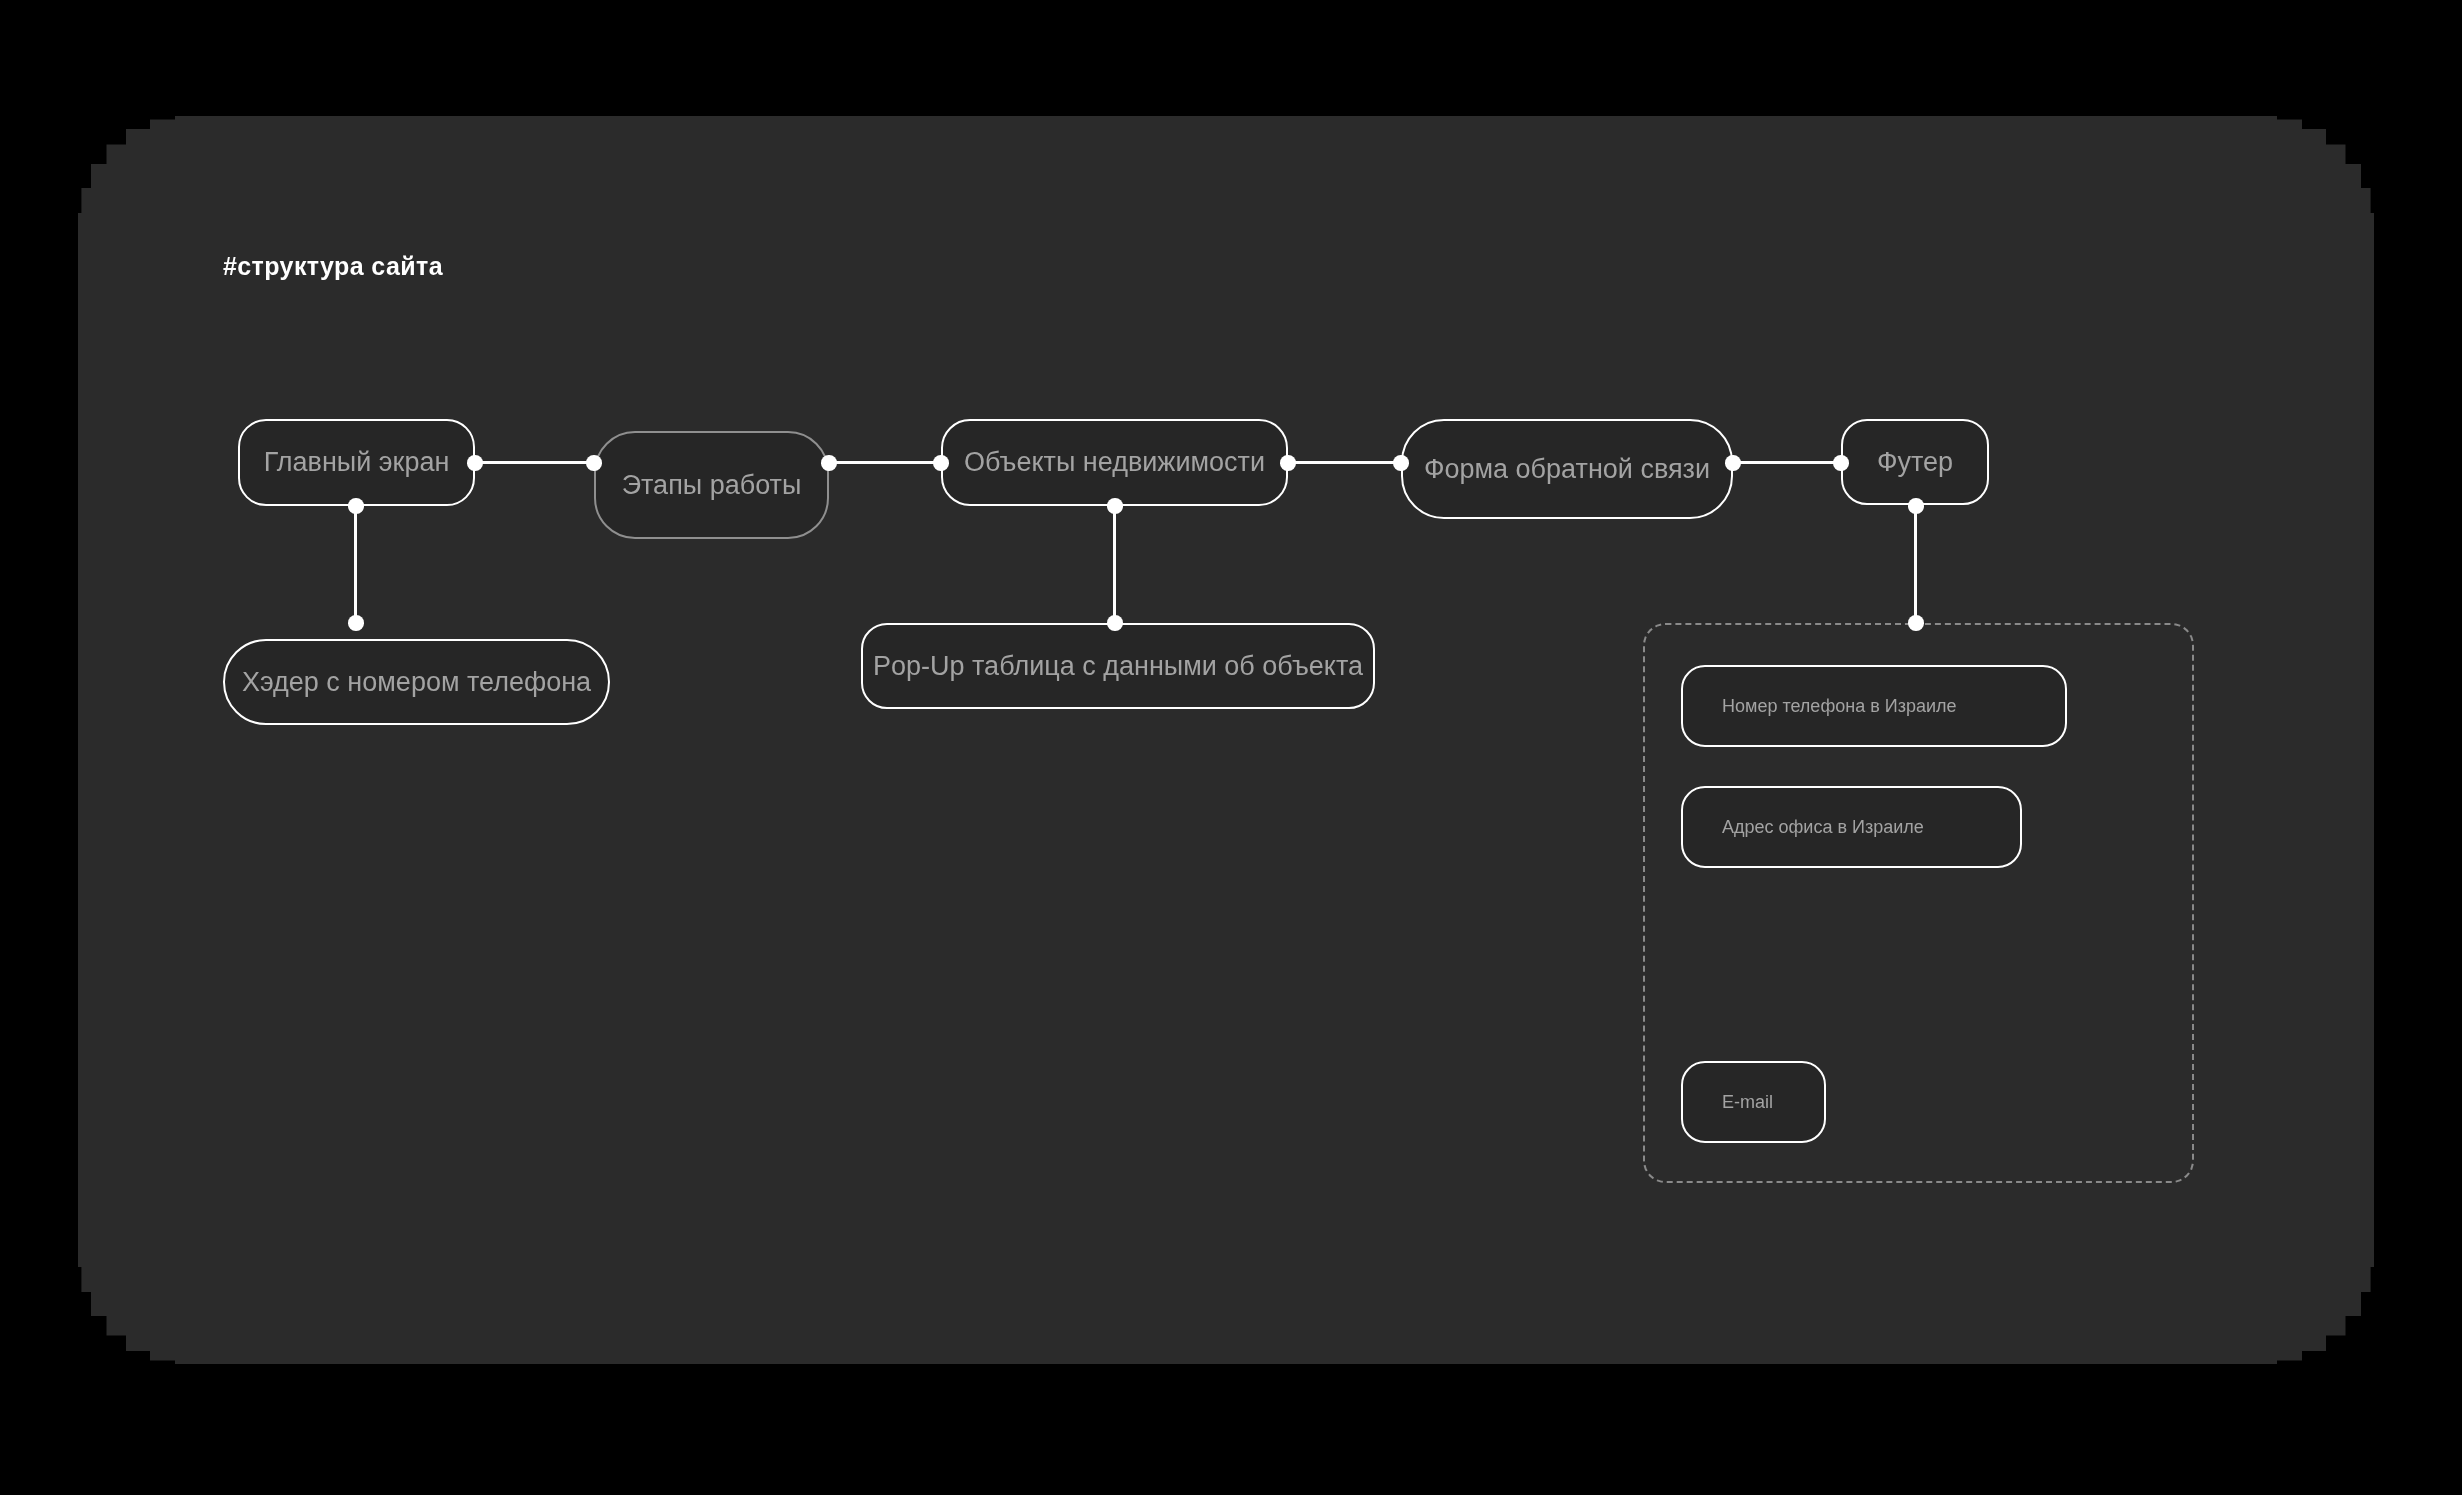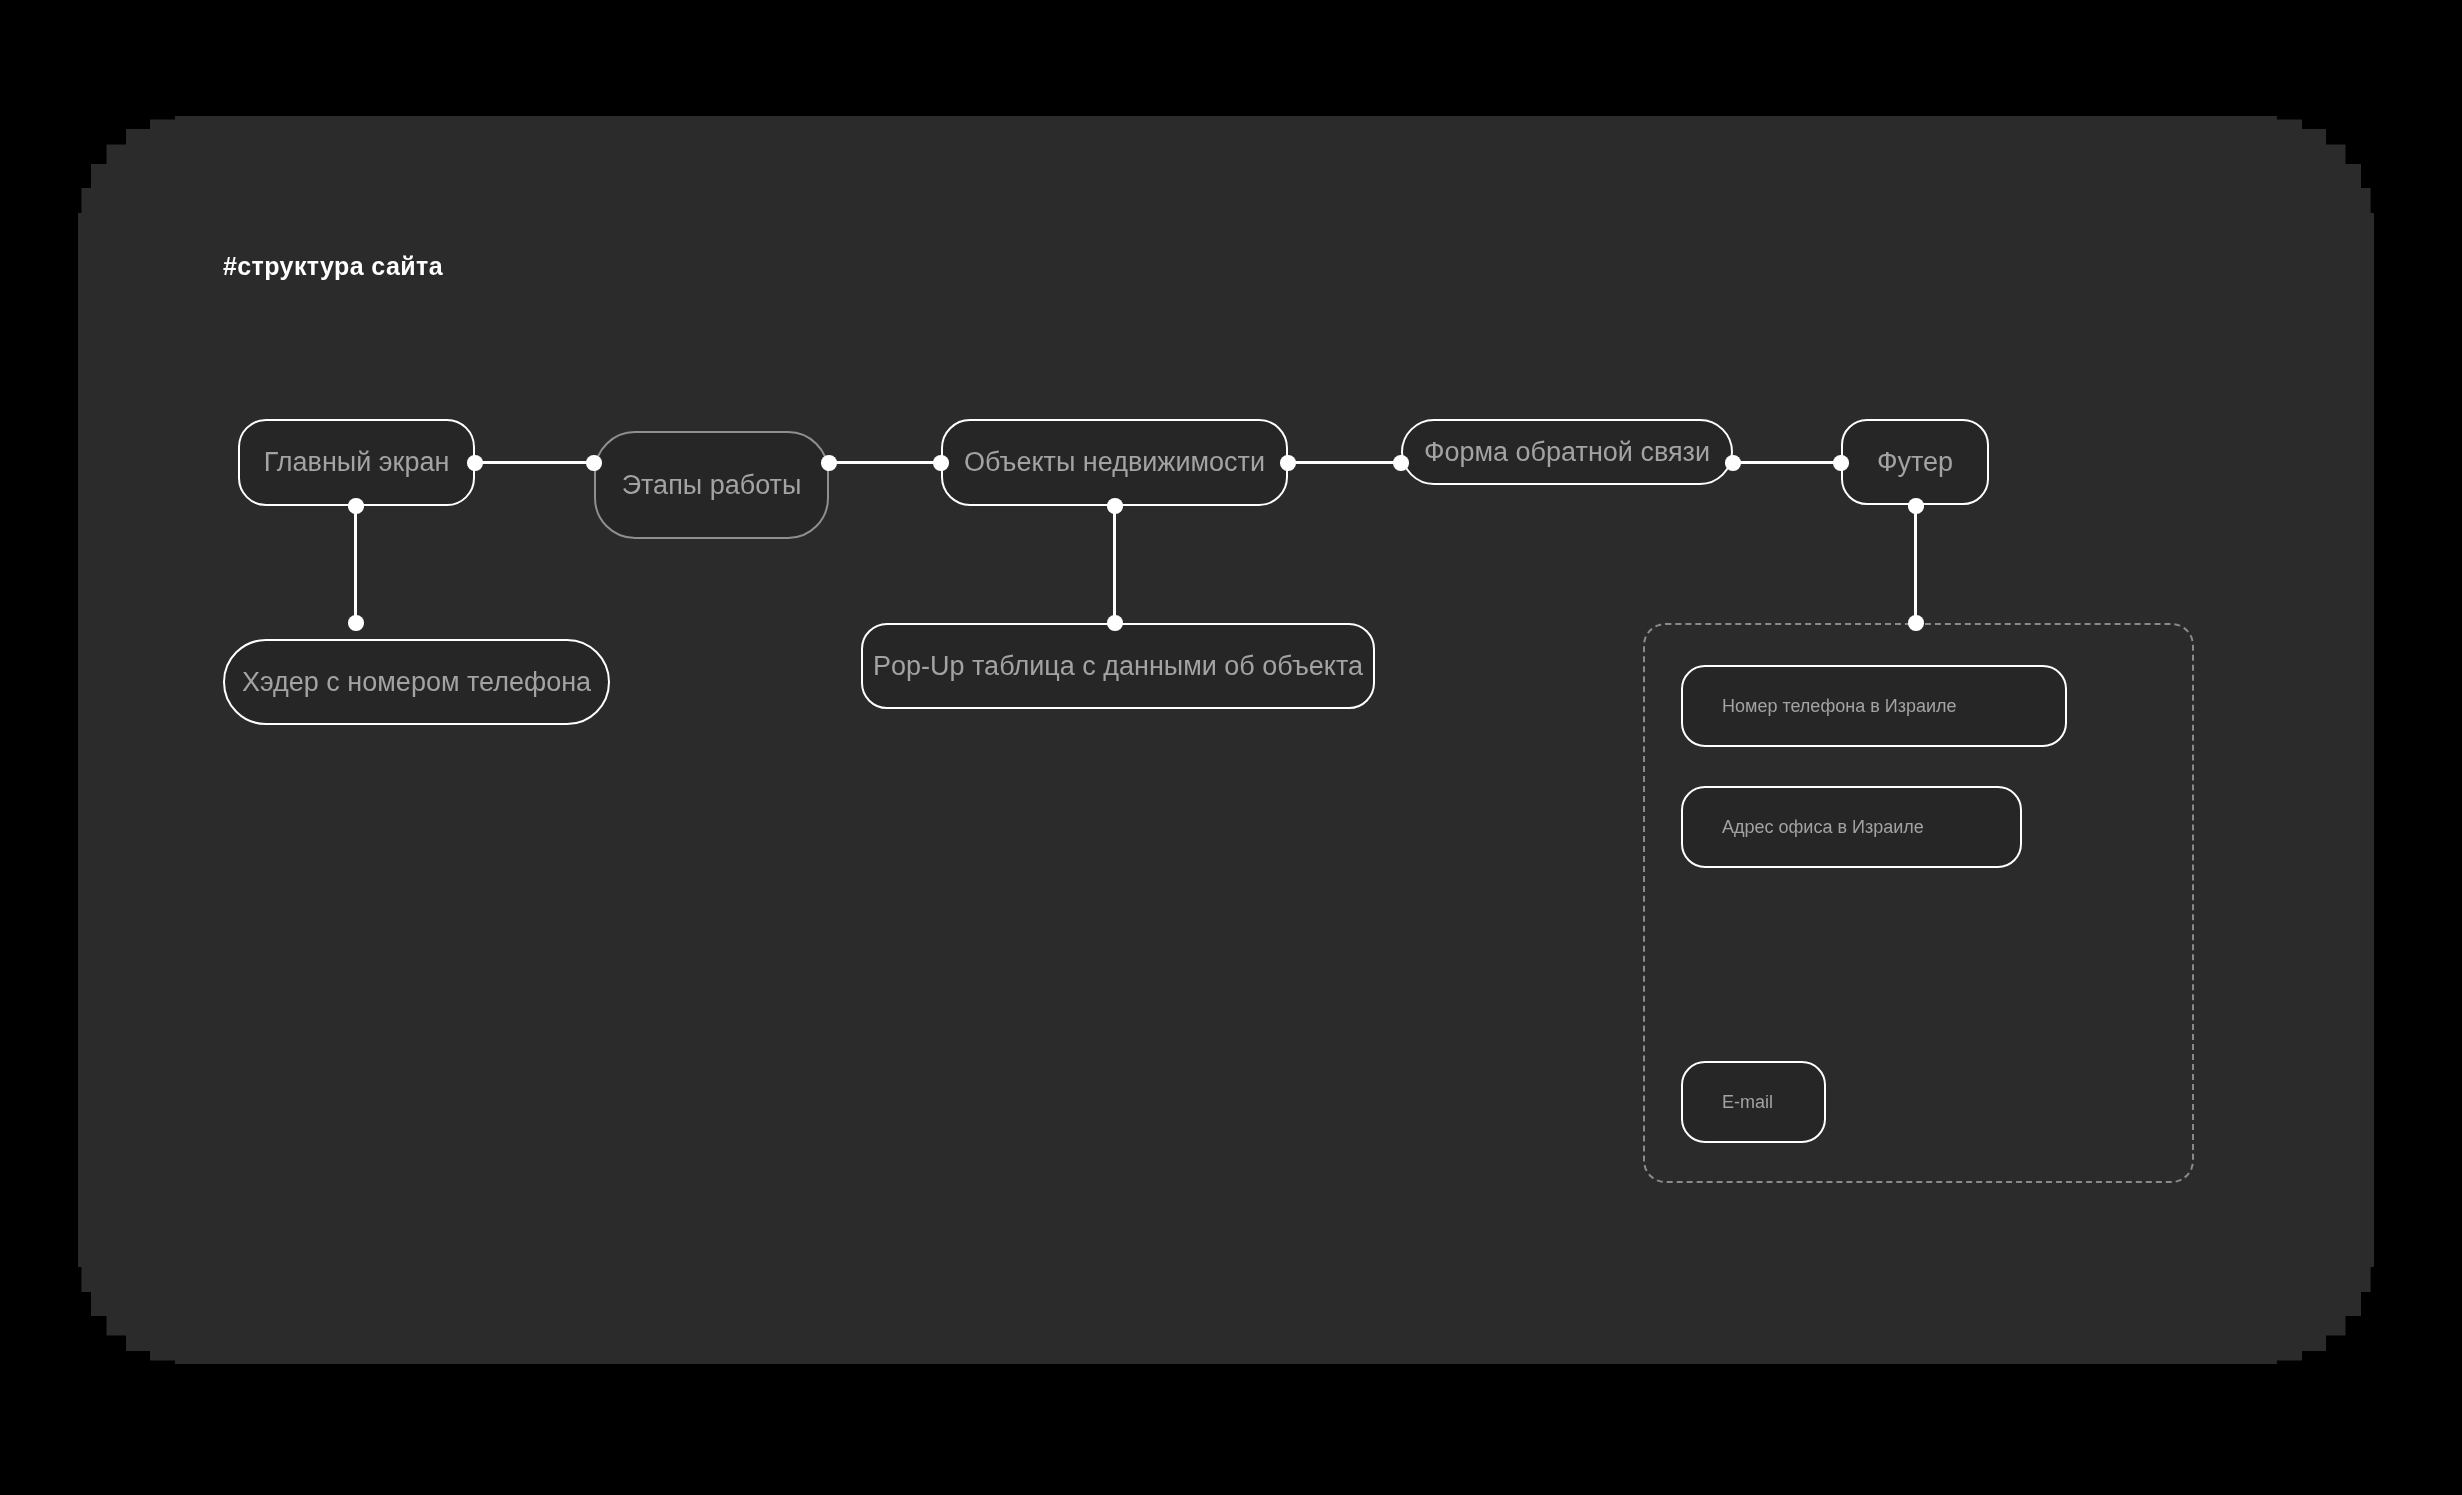--- a/index.html
+++ b/index.html
@@ -100,21 +100,21 @@
   </div>
 
   <div class="node muted" style="left:516px; top:303px; width:235px; height:108px; border-radius:41px;margin-top:12px;">
     <span class="node-label">Этапы работы</span>
   </div>
 
   <div class="node" style="left:863px; top:303px; width:347px; height:87px; border-radius:29px;">
     <span class="node-label">Объекты недвижимости</span>
   </div>
 
-  <div class="node" style="left:1323px; top:303px; width:332px; height:66px; border-radius:43px;">
+  <div class="node" style="left:1323px; top:303px; width:332px; height:100px; border-radius:43px;">
     <span class="node-label">Форма обратной связи</span>
   </div>
 
   <div class="node" style="left:1763px; top:303px; width:148px; height:86px; border-radius:26px;">
     <span class="node-label">Футер</span>
   </div>
 
   <div class="node" style="left:145px; top:507px; width:387px; height:86px; border-radius:43px;margin-top:16px;">
     <span class="node-label">Хэдер с номером телефона</span>
   </div>

